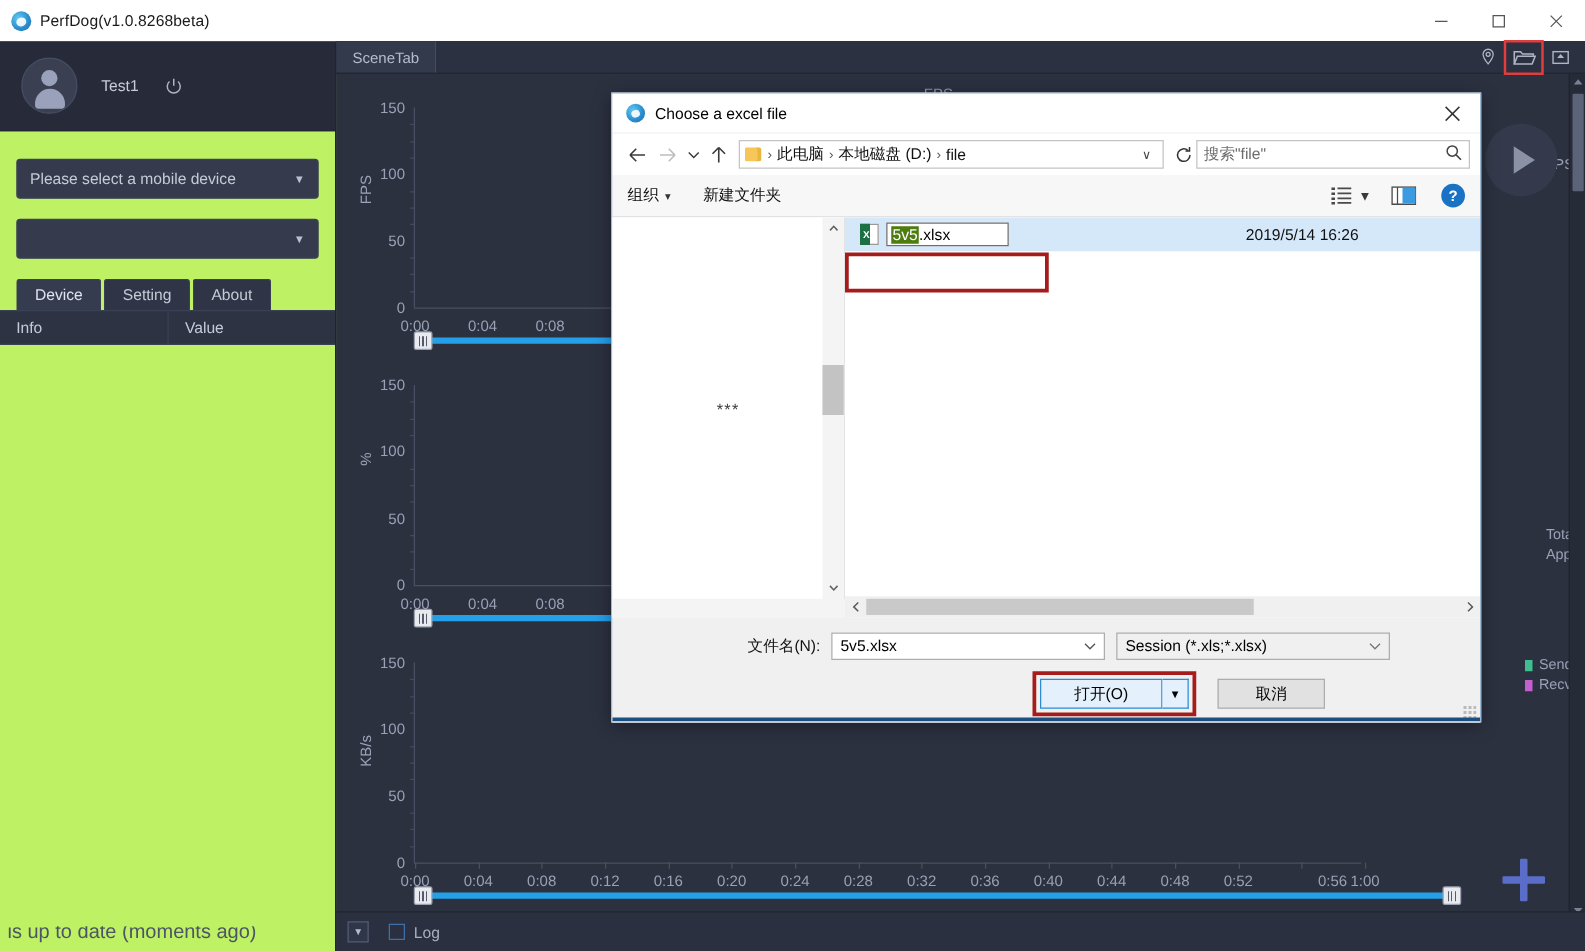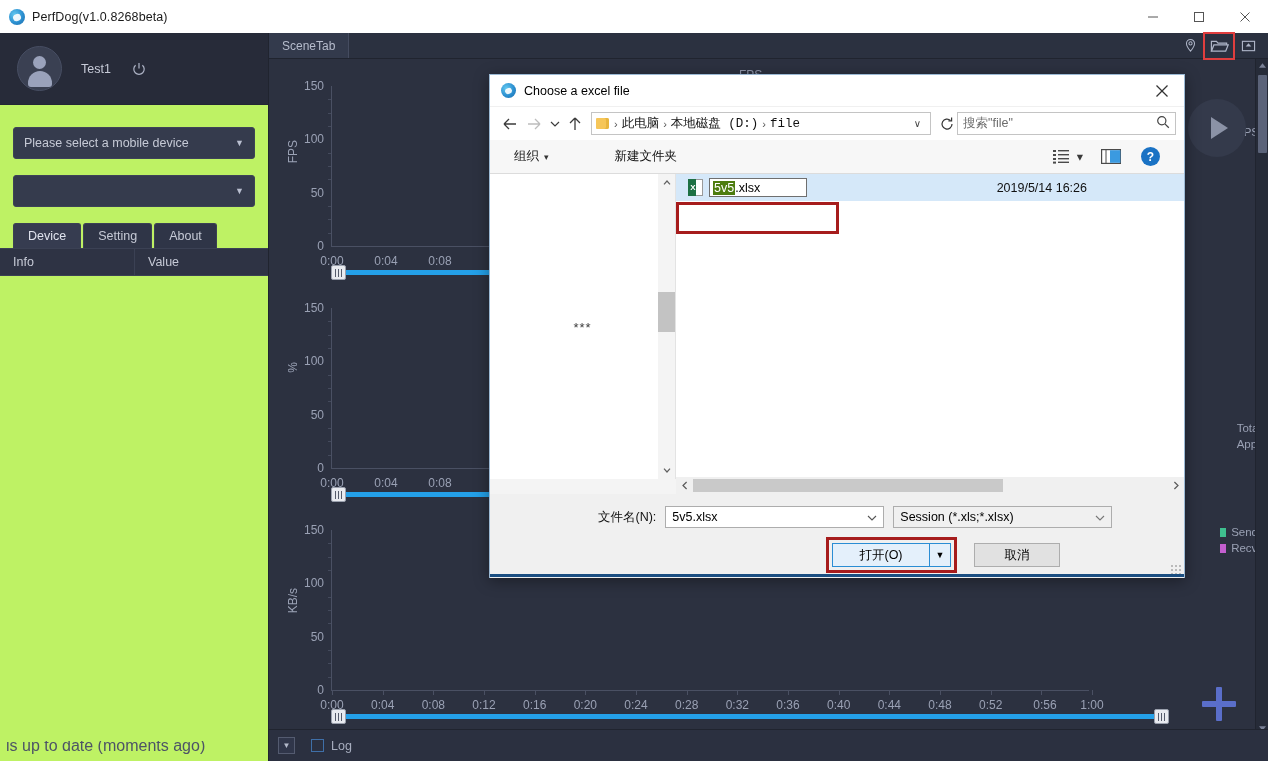--- a/index.html
+++ b/index.html
@@ -250,34 +250,34 @@
   .nav-btn.small { width: 17px; }
   .crumbbar {
     flex: 1; height: 23px; background: #fff; border: 1px solid #c4c4c4;
     display: flex; align-items: center; margin: 0 6px 0 4px; padding: 0 4px;
   }
   .crumb-folder {
     width: 13px; height: 11px; background: #f6c659; border-radius: 1px 2px 2px 1px;
     margin-right: 4px; flex: none;
     box-shadow: inset -3px 0 0 #e8b53f;
   }
-  .crumb { padding: 0 3px; color: #111; white-space: nowrap; font-family: Liberation Mono, monospace; }
+  .crumb { padding: 0 3px; color: #111; white-space: nowrap; }
   .crumb-sep { color: #555; padding: 0 1px; font-size: 11px; }
   .crumb-caret { margin-left: auto; color: #444; font-size: 10px; padding: 0 5px; }
   .refresh { width: 20px; display: flex; align-items: center; justify-content: center; color: #333; }
   .searchbox {
     width: 219px; height: 23px; background: #fff; border: 1px solid #c4c4c4;
     display: flex; align-items: center; padding: 0 5px;
   }
   .searchbox span { color: #6d6d6d; }
   .search-icon { margin-left: auto; color: #444; }
 
   .dlg-toolbar {
     height: 34px; background: #f7f7f7; border-bottom: 1px solid #dcdcdc;
-    display: flex; align-items: center; padding: 0 24px; gap: 40px;
+    display: flex; align-items: center; padding: 0 12px;
   }
   .tool-item { margin-right: 26px; color: #111; display: flex; align-items: center; }
   .tool-item .tcaret { font-size: 9px; margin-left: 5px; color: #333; }
   .tool-right { margin-left: auto; display: flex; align-items: center; }
   .tr-ic { display: flex; align-items: center; margin-left: 18px; color: #3a3a3a; }
   .help-circ {
     width: 19px; height: 19px; border-radius: 50%; background: #1a72c4; color: #fff;
     display: flex; align-items: center; justify-content: center;
     font-size: 12px; font-weight: bold; margin-left: 20px;
   }
@@ -609,21 +609,21 @@
               <div class="xtick" style="left: 457px; top: 168px;">0:36</div>
               <i class="xtickmark" style="left: 507.667px; top: 160px;"></i>
               <div class="xtick" style="left: 507.667px; top: 168px;">0:40</div>
               <i class="xtickmark" style="left: 558.333px; top: 160px;"></i>
               <div class="xtick" style="left: 558.333px; top: 168px;">0:44</div>
               <i class="xtickmark" style="left: 609px; top: 160px;"></i>
               <div class="xtick" style="left: 609px; top: 168px;">0:48</div>
               <i class="xtickmark" style="left: 659.667px; top: 160px;"></i>
               <div class="xtick" style="left: 659.667px; top: 168px;">0:52</div>
               <i class="xtickmark" style="left: 710.333px; top: 160px;"></i>
-              <div class="xtick" style="left: 714px; top: 168px;">0:56</div>
+              <div class="xtick" style="left: 735px; top: 168px;">0:56</div>
               <i class="xtickmark" style="left: 761px; top: 160px;"></i>
               <div class="xtick" style="left: 761px; top: 168px;">1:00</div>
             </div>
         </div>
         <div class="slider" style="left:62px; right:20px; top:196px;">
           <div class="slider-track"></div>
           <div class="handle" style="left:0;">
               <i></i>
             </div>
           <div class="handle" style="right:0;">

